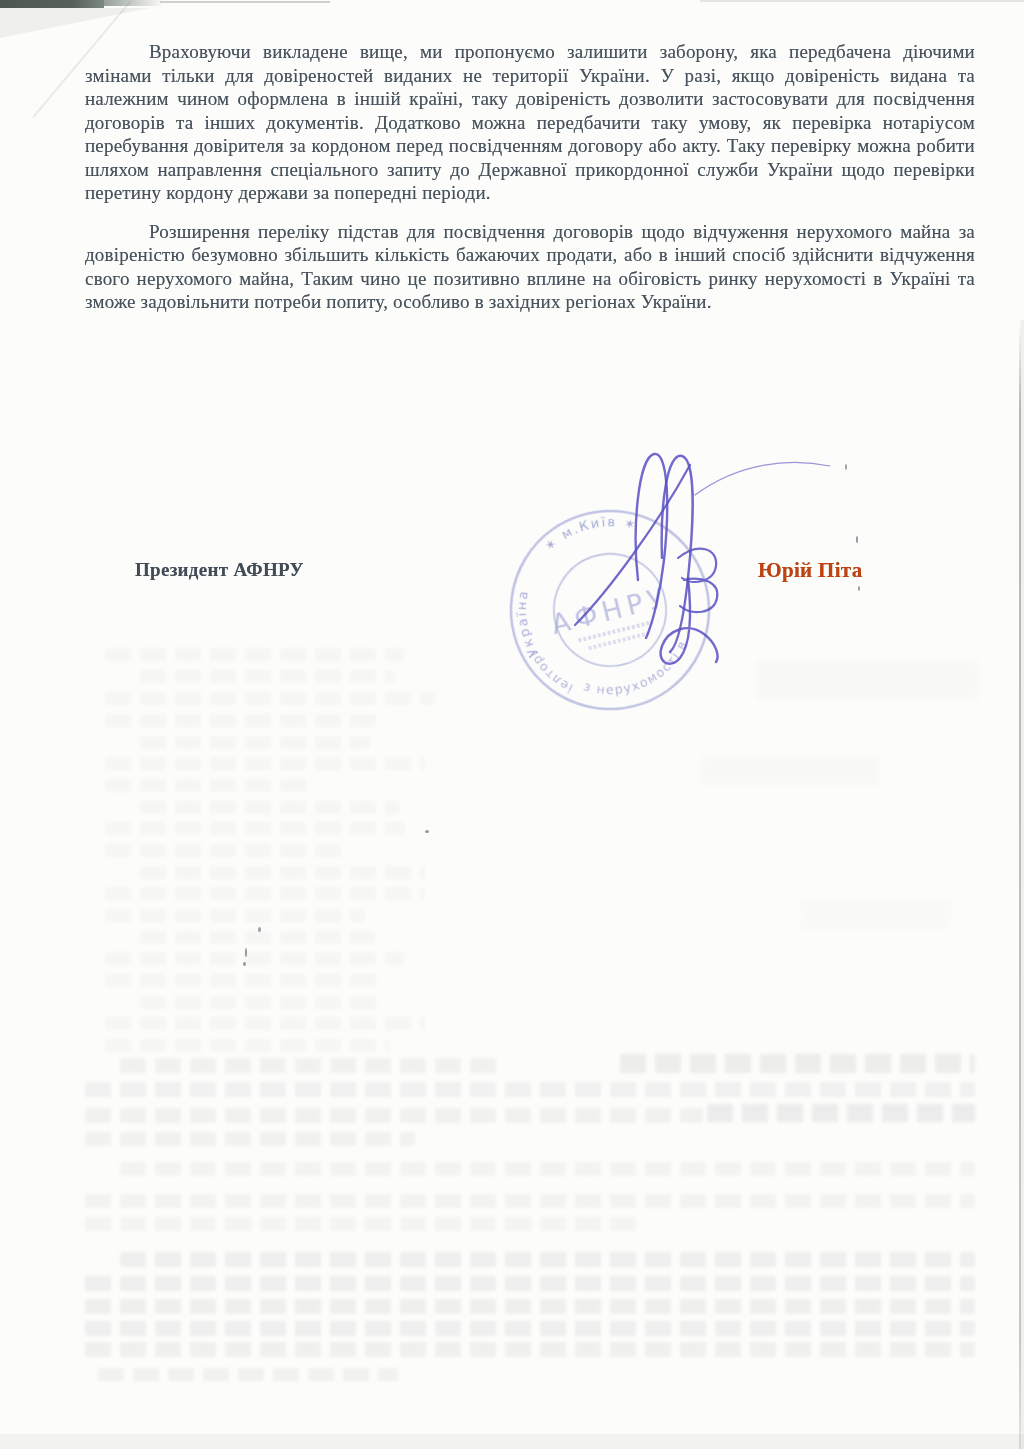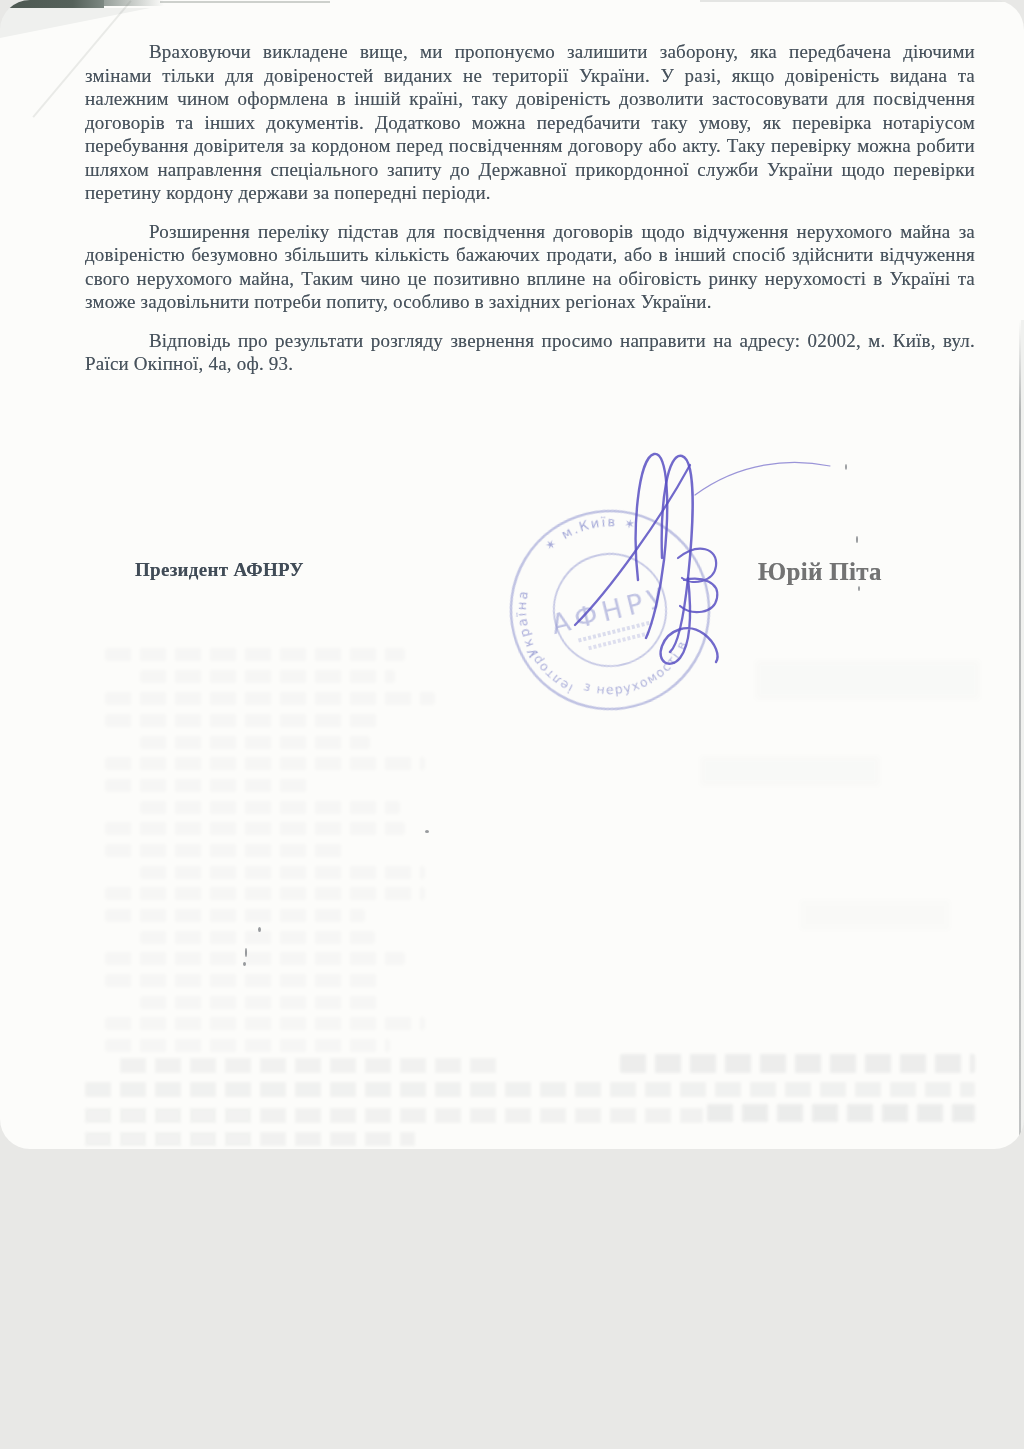--- a/index.html
+++ b/index.html
@@ -1,23 +1,22 @@
 <!DOCTYPE html>
 <html><head>
 <meta charset="utf-8">
 <style>
   html,body{margin:0;padding:0;background:#e8e8e6;}
   .page{
     position:relative;
-    width:1024px;height:1149px;
+    width:1024px;height:1449px;
     margin:0 auto;
     background:#fcfcfa;
     overflow:hidden;
     font-family:"Liberation Serif", serif;
-    border-radius:30px;
   }
   
   .scan-topbar{position:absolute;left:0;top:0;width:104px;height:8px;
     background:linear-gradient(90deg,#4d5852 0%,#55615a 70%,#7d8882 100%);}
   .scan-topbar-tail{position:absolute;left:104px;top:0;width:60px;height:6px;
     background:linear-gradient(90deg,rgba(125,136,130,.8),rgba(125,136,130,0));}
   .scan-hairline-a{position:absolute;left:160px;top:1px;width:170px;height:2px;
     background:rgba(95,105,100,.30);}
   .scan-hairline-b{position:absolute;left:700px;top:0;width:324px;height:2px;
     background:rgba(120,128,124,.18);}
@@ -38,22 +37,22 @@
   .letter p{
     margin:0 0 15px 0;
     font-size:19px;line-height:23.5px;
     text-align:justify;text-indent:64px;
     letter-spacing:.2px;
     text-shadow:0 0 .4px rgba(71,82,92,.55);
   }
   
   .sign-title{position:absolute;left:135px;top:559px;font-size:19px;font-weight:bold;
     color:#414c57;letter-spacing:.3px;text-shadow:0 0 .4px rgba(65,76,87,.5);}
-  .sign-name{position:absolute;left:758px;top:558px;font-size:25px;font-weight:bold;
-    color:#737373;letter-spacing:.3px;text-shadow:0 0 .4px rgba(65,76,87,.5);}
+  .sign-name{position:absolute;left:758px;top:558px;font-size:21px;font-weight:bold;
+    color:#c2410c;letter-spacing:.3px;text-shadow:0 0 .4px rgba(65,76,87,.5);}
   
   .stamp{position:absolute;left:498px;top:498px;width:224px;height:224px;
     transform:rotate(-14deg);filter:blur(.6px);opacity:.85;}
   .stamp text{font-family:"DejaVu Sans", sans-serif;}
   .sig-ink{position:absolute;left:520px;top:410px;width:320px;height:270px;
     filter:blur(.3px);}
   
   .ghost-line{position:absolute;border-radius:2px;filter:blur(1.4px);
     background-image:repeating-linear-gradient(90deg,#6e747a 0 26px,transparent 26px 35px);}
   .ghost-block{position:absolute;border-radius:3px;filter:blur(2.5px);background:#78807e;}
@@ -117,21 +116,20 @@
       <div class="speck" style="left: 243px; top: 962px; width: 3px; height: 4px;"></div>
       <div class="speck" style="left: 845px; top: 464px; width: 2px; height: 6px;"></div>
       <div class="speck" style="left: 856px; top: 536px; width: 2px; height: 7px;"></div>
       <div class="speck" style="left: 858px; top: 586px; width: 2px; height: 5px;"></div>
       <div class="speck" style="left: 425px; top: 830px; width: 4px; height: 3px;"></div>
     </div>
 
   <div class="letter">
     <p>Враховуючи викладене вище, ми пропонуємо залишити заборону, яка передбачена діючими змінами тільки для довіреностей виданих не території України. У разі, якщо довіреність видана та належним чином оформлена в іншій країні, таку довіреність дозволити застосовувати для посвідчення договорів та інших документів. Додатково можна передбачити таку умову, як перевірка нотаріусом перебування довірителя за кордоном перед посвідченням договору або акту. Таку перевірку можна робити шляхом направлення спеціального запиту до Державної прикордонної служби України щодо перевірки перетину кордону держави за попередні періоди.</p>
     <p>Розширення переліку підстав для посвідчення договорів щодо відчуження нерухомого майна за довіреністю безумовно збільшить кількість бажаючих продати, або в інший спосіб здійснити відчуження свого нерухомого майна, Таким чино це позитивно вплине на обіговість ринку нерухомості в Україні та зможе задовільнити потреби попиту, особливо в західних регіонах України.</p>
-    <p>Відповідь про результати розгляду звернення просимо направити на адресу: 02002, м. Київ, вул. Раїси Окіпної, 4а, оф. 93.</p>
   </div>
 
   <div class="sign-title">Президент АФНРУ</div>
   <div class="sign-name">Юрій Піта</div>
 
   <svg class="stamp" viewBox="0 0 224 224">
     <defs>
       <path id="arcTop" d="M 58 48 A 84 84 0 0 1 166 48"></path>
       <path id="arcLeft" d="M 36 147 A 84 84 0 0 1 43 64"></path>
       <path id="arcBottom" d="M 64 181 A 84 84 0 0 0 181 160"></path>

